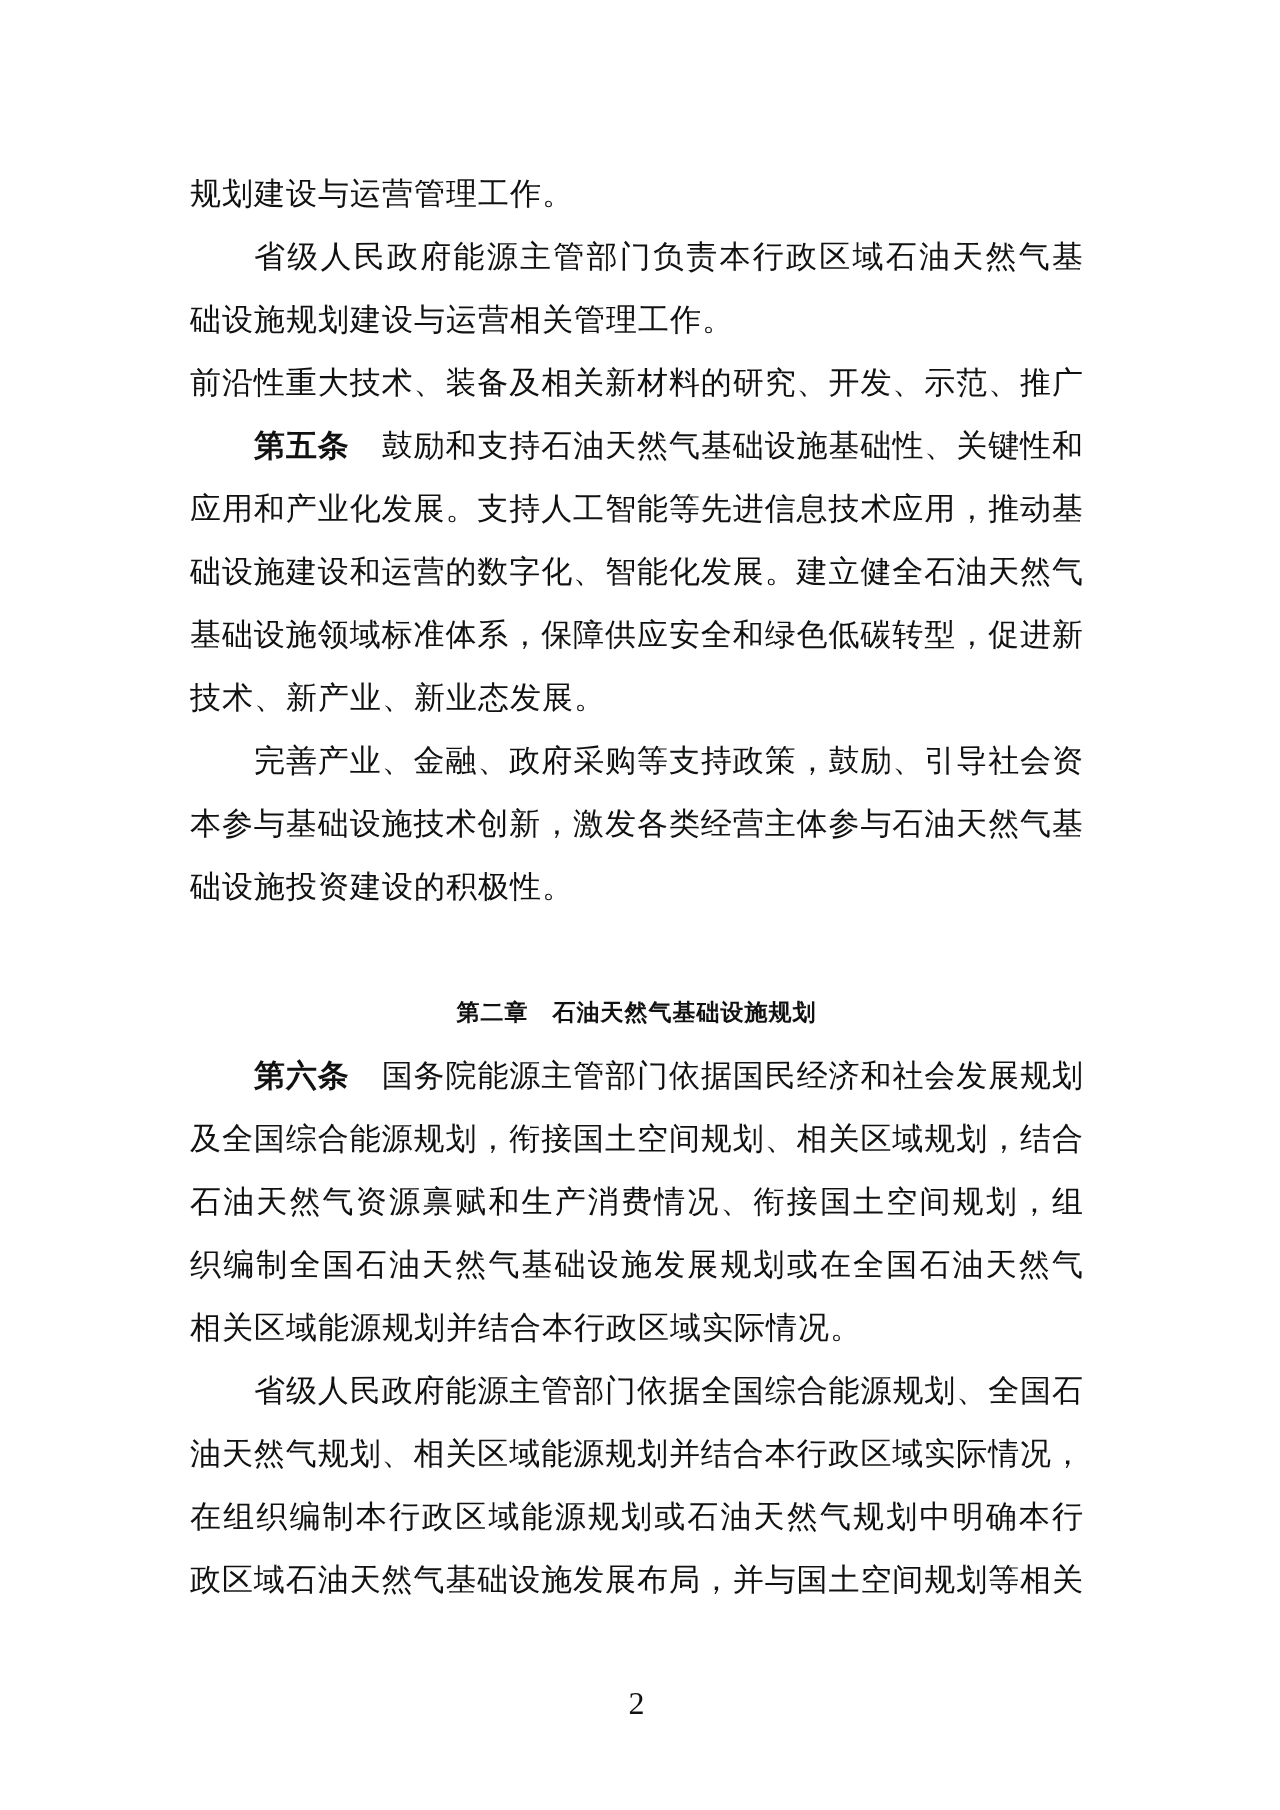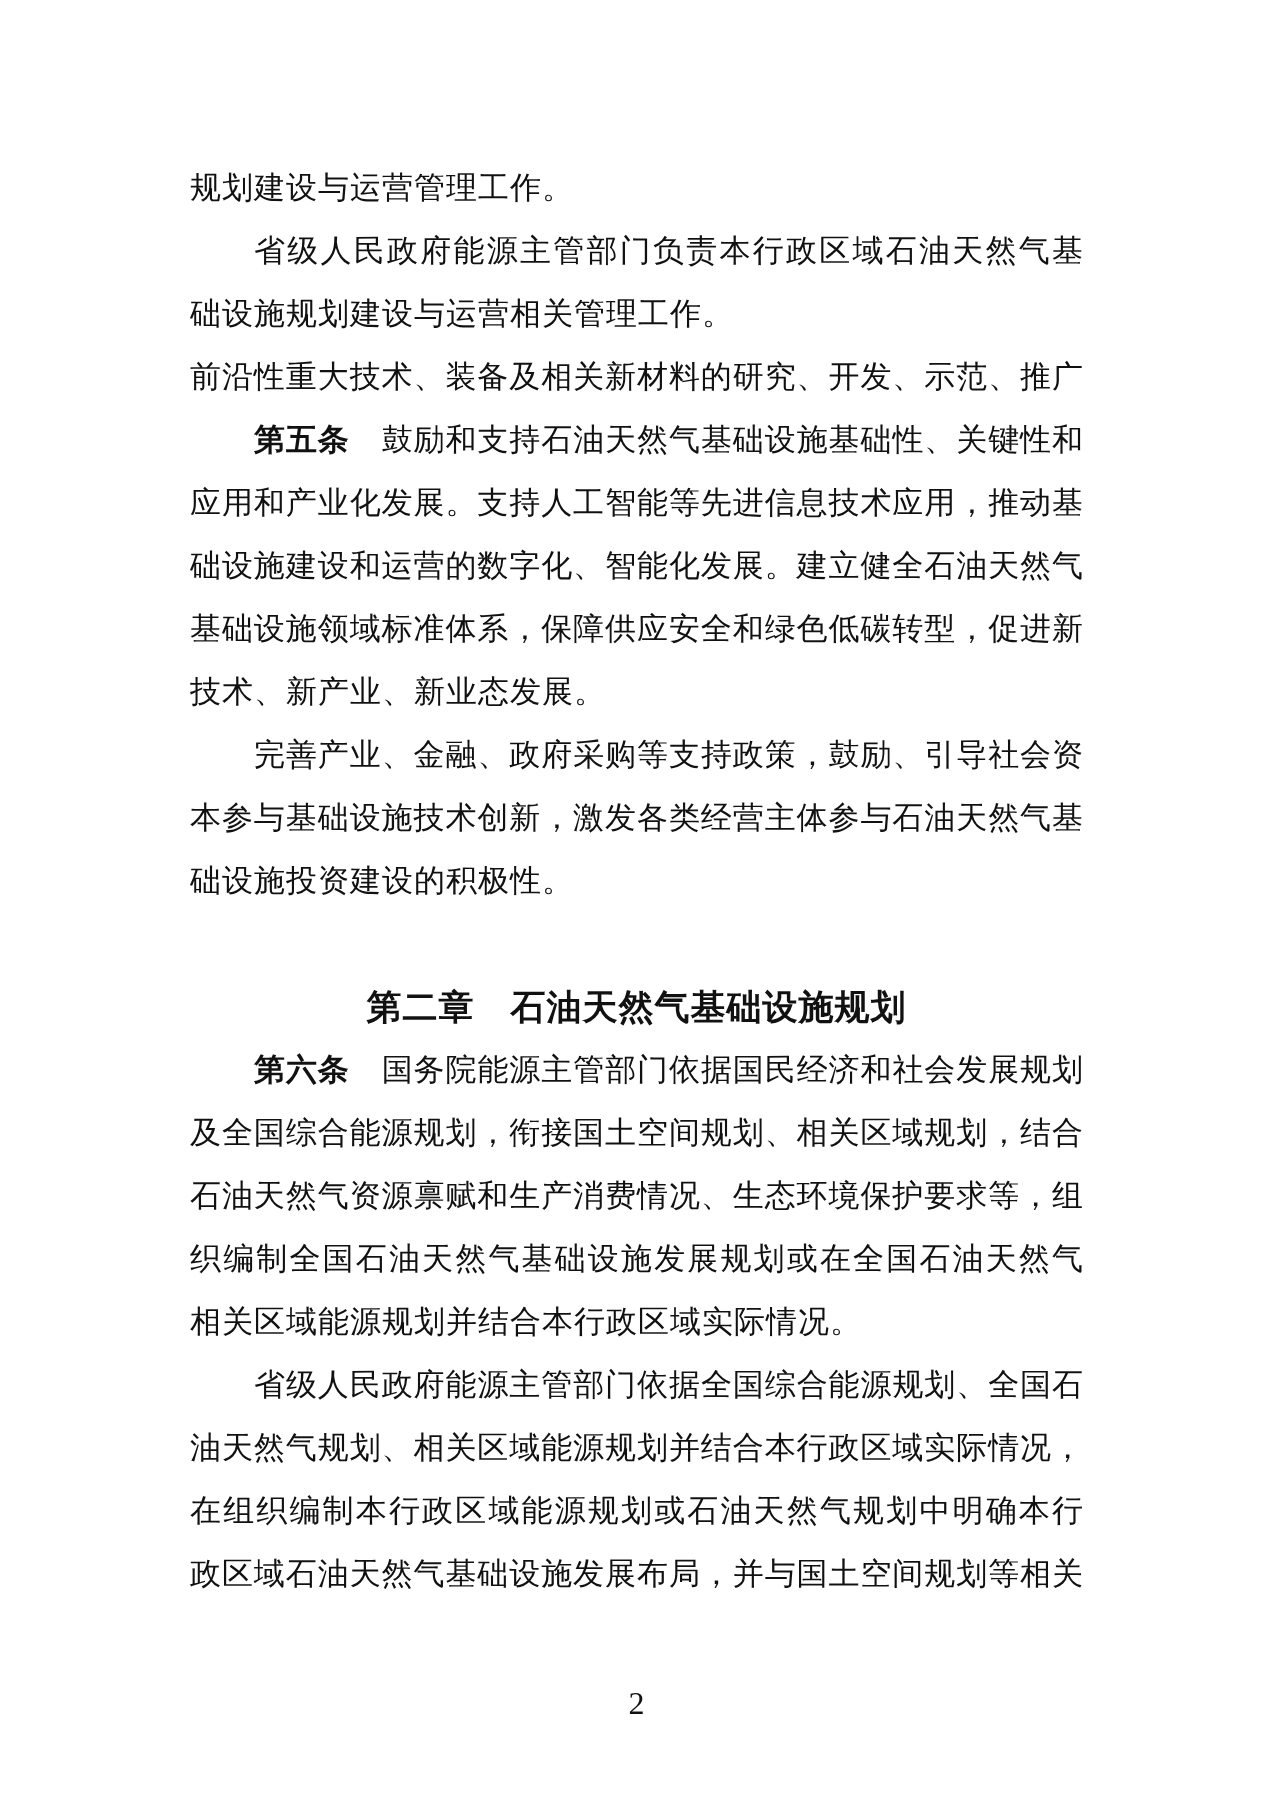--- a/index.html
+++ b/index.html
@@ -6,21 +6,21 @@
   .page{
     position:relative;
     width:1280px;height:1810px;
     background:#ffffff;
     color:#111111;
     font-family:"Liberation Serif","DejaVu Serif",serif;
     overflow:hidden;
   }
   .textblock{
     position:absolute;
-    left:190px;top:156px;
+    left:190px;top:162px;
     width:893px;
   }
   .line{
     height:63px;
     line-height:63px;
     font-size:31px;
     letter-spacing:1px;
   }
   .line.justify{
     text-align:justify;
@@ -28,21 +28,21 @@
     text-justify:inter-character;
     letter-spacing:0;
   }
   .line.indent{ text-indent:64px; }
   .line.spacer{ height:63px; }
   .line.heading{
     text-align:center;
     text-align-last:center;
     font-family:"Liberation Sans","DejaVu Sans",sans-serif;
     font-weight:700;
-    font-size:35px;
+    font-size:23px;
     letter-spacing:1px;
   }
   .art{
     font-family:"Liberation Sans","DejaVu Sans",sans-serif;
     font-weight:700;
   }
   .pagenum{
     position:absolute;
     top:1672px;left:190px;width:893px;
     height:63px;line-height:63px;
@@ -65,21 +65,21 @@
       <div class="line body justify">础设施建设和运营的数字化、智能化发展。建立健全石油天然气</div>
       <div class="line body justify">基础设施领域标准体系，保障供应安全和绿色低碳转型，促进新</div>
       <div class="line body">技术、新产业、新业态发展。</div>
       <div class="line body indent justify">完善产业、金融、政府采购等支持政策，鼓励、引导社会资</div>
       <div class="line body justify">本参与基础设施技术创新，激发各类经营主体参与石油天然气基</div>
       <div class="line body">础设施投资建设的积极性。</div>
       <div class="line spacer"></div>
       <div class="line heading"><span>第二章</span>　<span>石油天然气基础设施规划</span></div>
       <div class="line body indent justify"><b class="art">第六条</b>　国务院能源主管部门依据国民经济和社会发展规划</div>
       <div class="line body justify">及全国综合能源规划，衔接国土空间规划、相关区域规划，结合</div>
-      <div class="line body justify">石油天然气资源禀赋和生产消费情况、生态环境保护要求等，组</div>
+      <div class="line body justify">石油天然气资源禀赋和生产消费情况、衔接国土空间规划，组</div>
       <div class="line body justify">织编制全国石油天然气基础设施发展规划或在全国石油天然气</div>
       <div class="line body">相关区域能源规划并结合本行政区域实际情况。</div>
       <div class="line body indent justify">省级人民政府能源主管部门依据全国综合能源规划、全国石</div>
       <div class="line body justify">油天然气规划、相关区域能源规划并结合本行政区域实际情况，</div>
       <div class="line body justify">在组织编制本行政区域能源规划或石油天然气规划中明确本行</div>
       <div class="line body justify">政区域石油天然气基础设施发展布局，并与国土空间规划等相关</div>
     </div>
   <div class="pagenum">2</div>
 </div>
 

